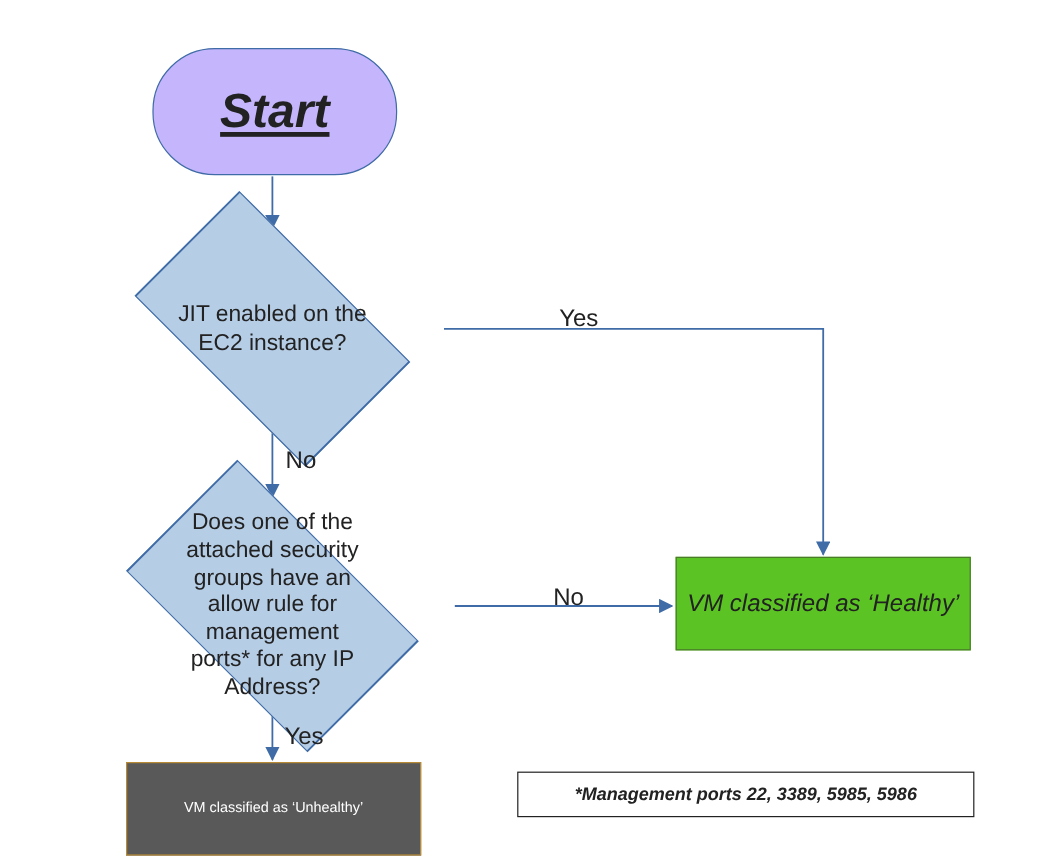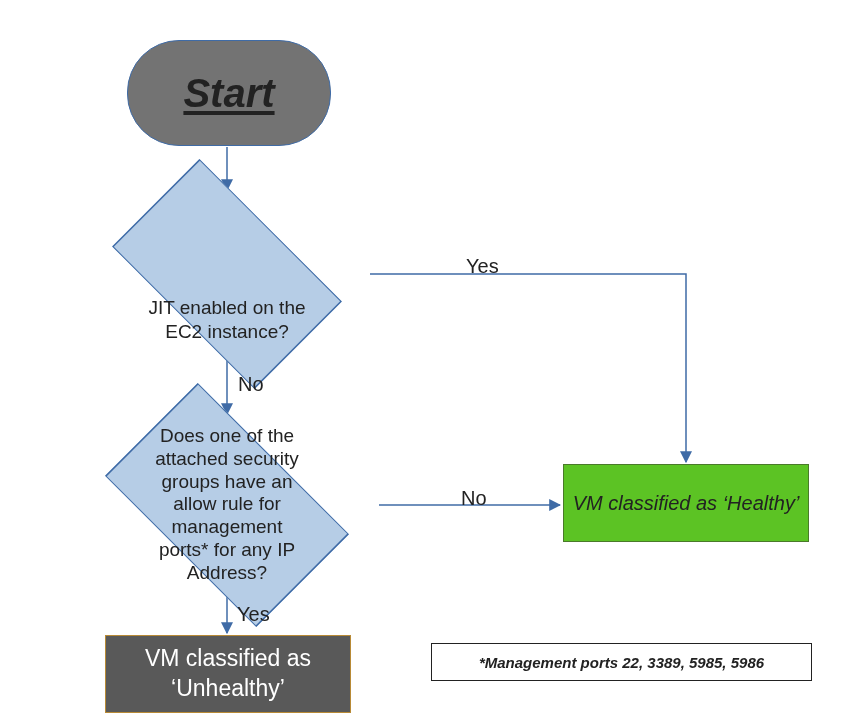--- a/index.html
+++ b/index.html
@@ -10,21 +10,21 @@
       font-family: 'Segoe UI', Arial, sans-serif;
       position: relative;
       overflow: hidden;
     }
     .node { position: absolute; display: flex; align-items: center; justify-content: center; text-align: center; }
     
     
     .start {
       left: 127px; top: 40px;
       width: 204px; height: 106px;
-      background: #737373;
+      background: #c4b5fd;
       border: 1.5px solid #3f6ba6;
       border-radius: 52px;
       font-size: 40px; font-weight: 700;
       font-style: italic;
       color: #222;
       text-decoration: underline;
       text-underline-offset: 4px;
     }
 
     
@@ -37,41 +37,41 @@
     }
     .diamond-text {
       position: absolute; left: 50%; top: 50%;
       transform: translate(-50%, -50%);
       text-align: center;
       color: #222;
     }
 
     .d1 { left: 227px; top: 274px; }
     .d1 .diamond-shape { width: 130px; height: 130px; transform: translate(-50%,-50%) rotate(45deg) scaleX(1.55) scaleY(0.95); }
-    .d1 .diamond-text { font-size: 19px; width: 180px; line-height: 1.25; margin-top: 46px; }
+    .d1 .diamond-text { font-size: 19px; width: 180px; line-height: 1.25; }
 
     .d2 { left: 227px; top: 505px; }
     .d2 .diamond-shape { width: 138px; height: 138px; transform: translate(-50%,-50%) rotate(45deg) scaleX(1.55) scaleY(0.95); }
     .d2 .diamond-text { font-size: 19px; width: 145px; line-height: 1.2; }
 
     
     .box { position: absolute; display:flex; align-items:center; justify-content:center; text-align:center; }
     .healthy {
       left: 563px; top: 464px;
       width: 246px; height: 78px;
       background: #5cc324;
       border: 1px solid #4a7a2a;
       color: #222; font-size: 20px; line-height: 1.3; font-style: italic;
     }
     .unhealthy {
       left: 105px; top: 635px;
       width: 246px; height: 78px;
       background: #595959;
       border: 1px solid #b88a36;
-      color: #fff; font-size: 23px; line-height: 1.3;
+      color: #fff; font-size: 12px; line-height: 1.3;
     }
     .footnote {
       left: 431px; top: 643px;
       width: 381px; height: 38px;
       background: #fff;
       border: 1px solid #222;
       color: #222; font-size: 15px; font-style: italic; font-weight: 600;
     }
 
     

